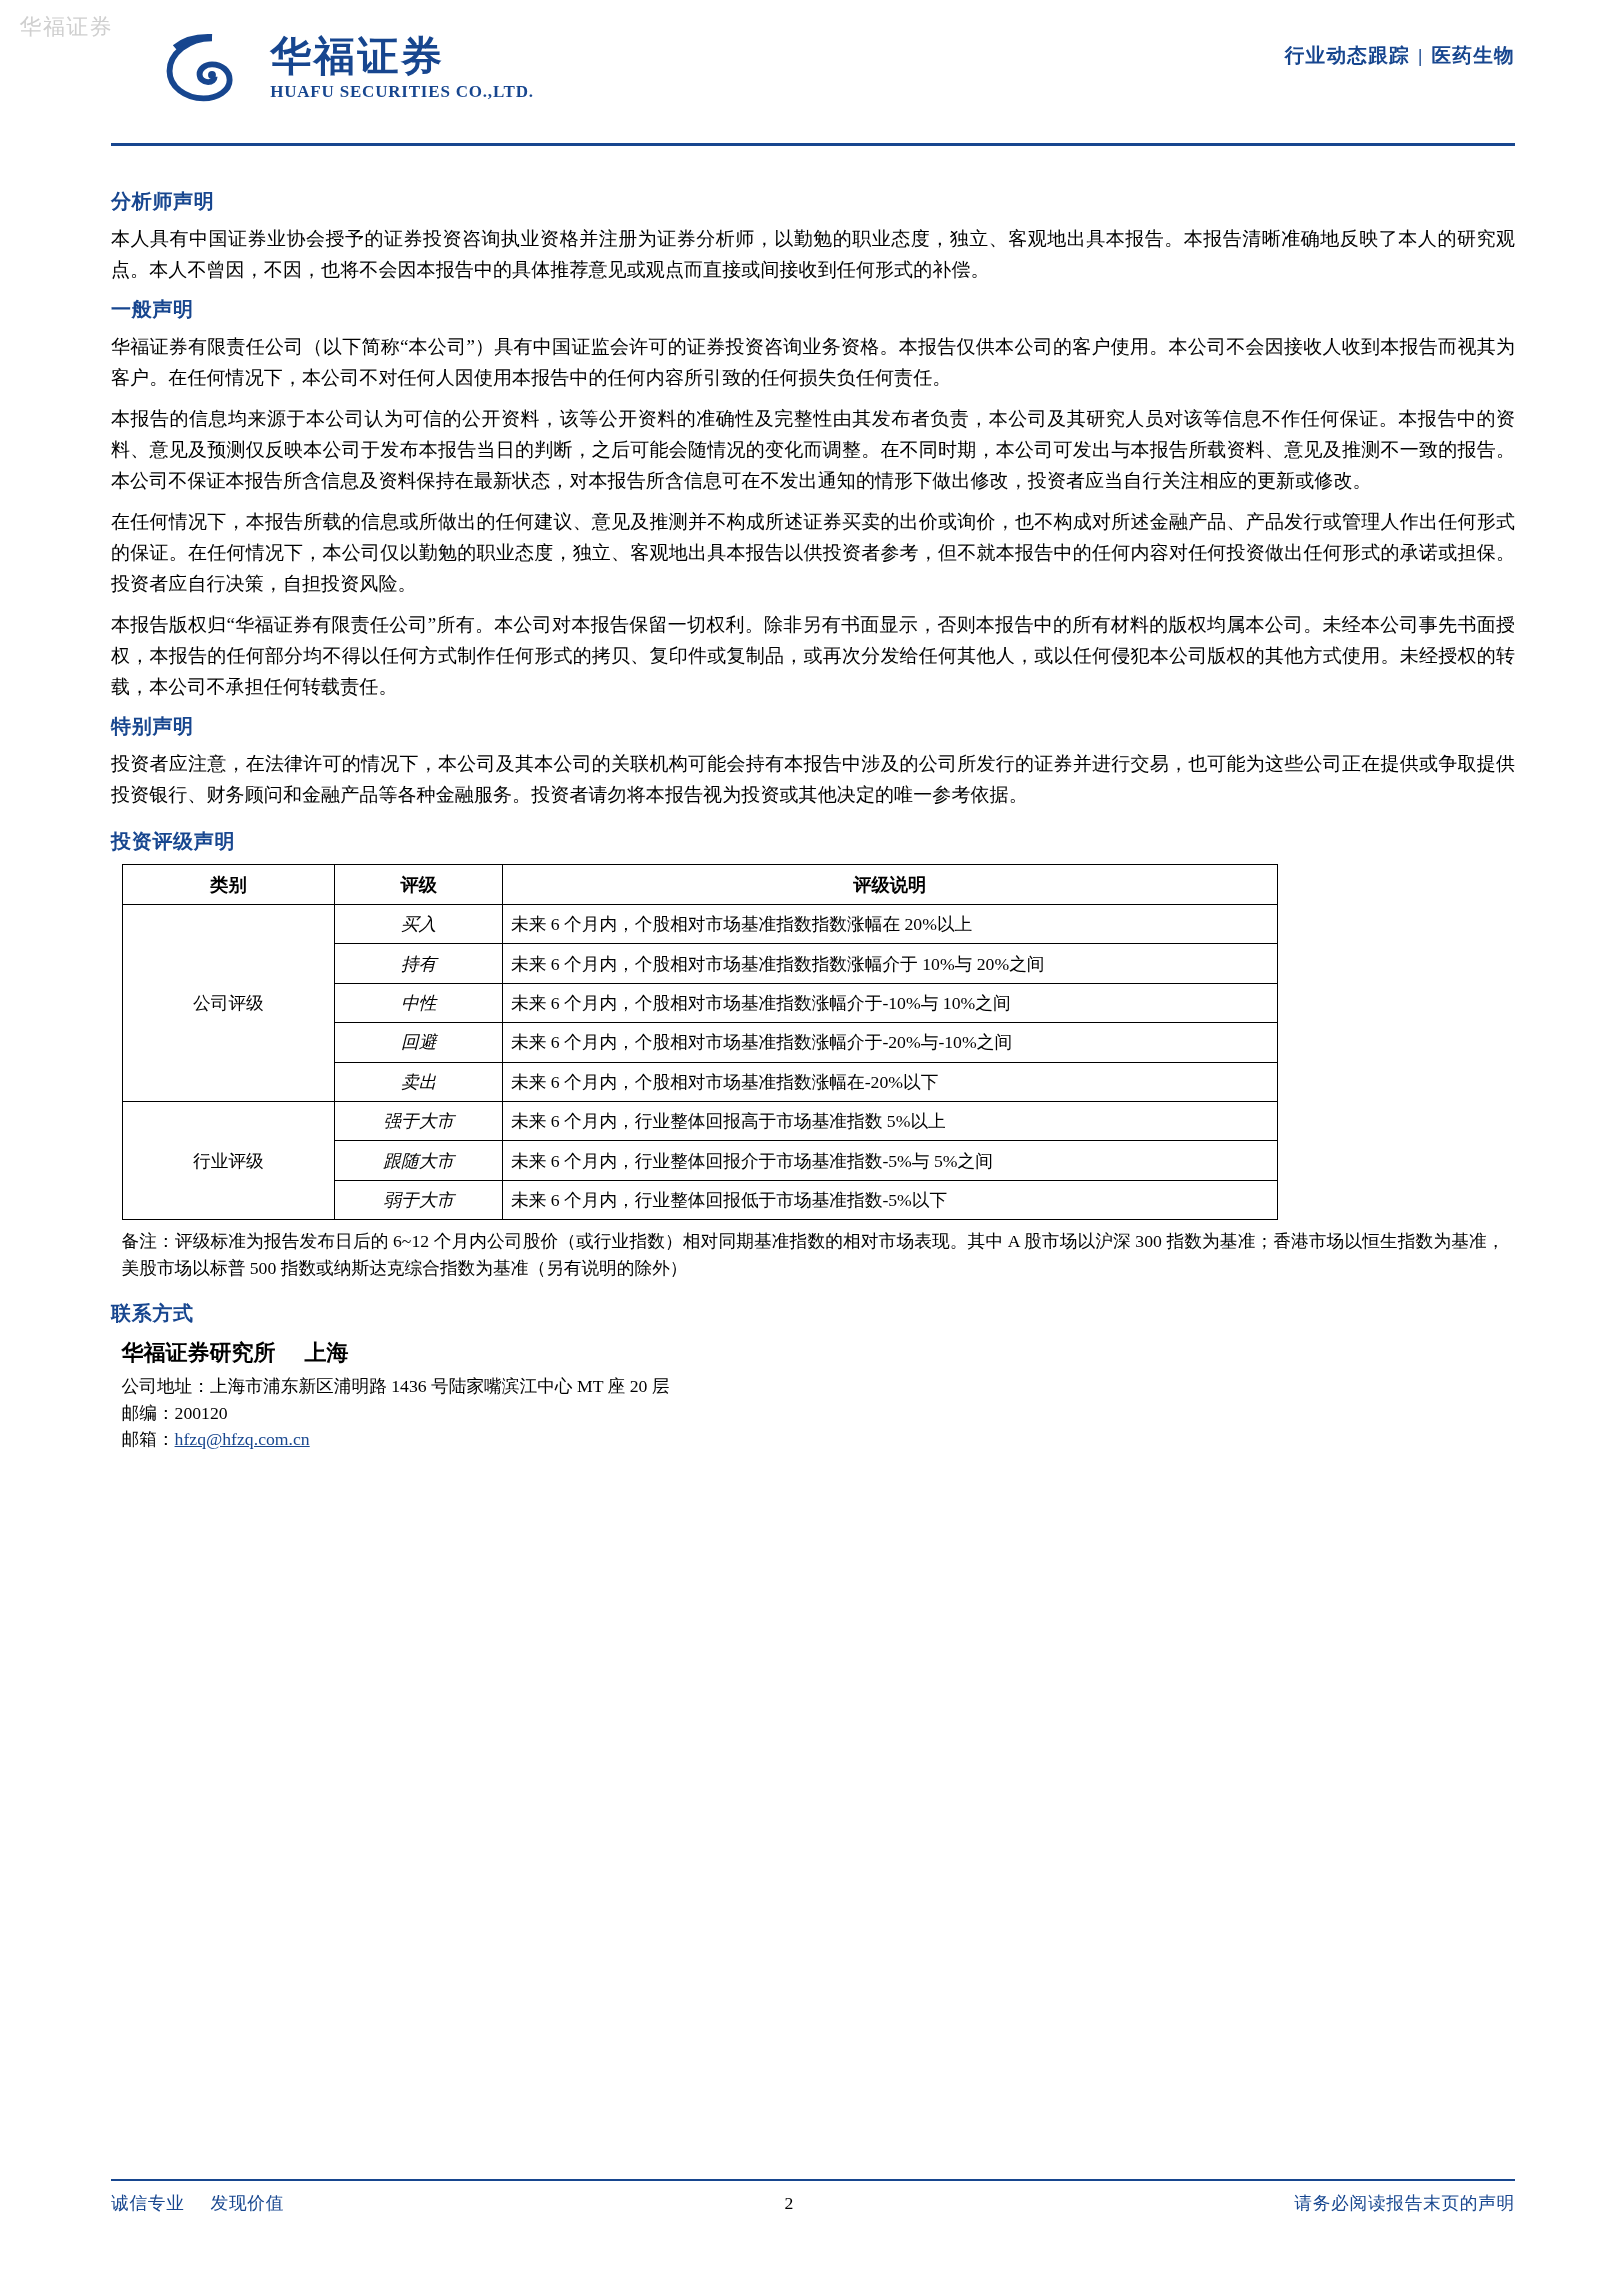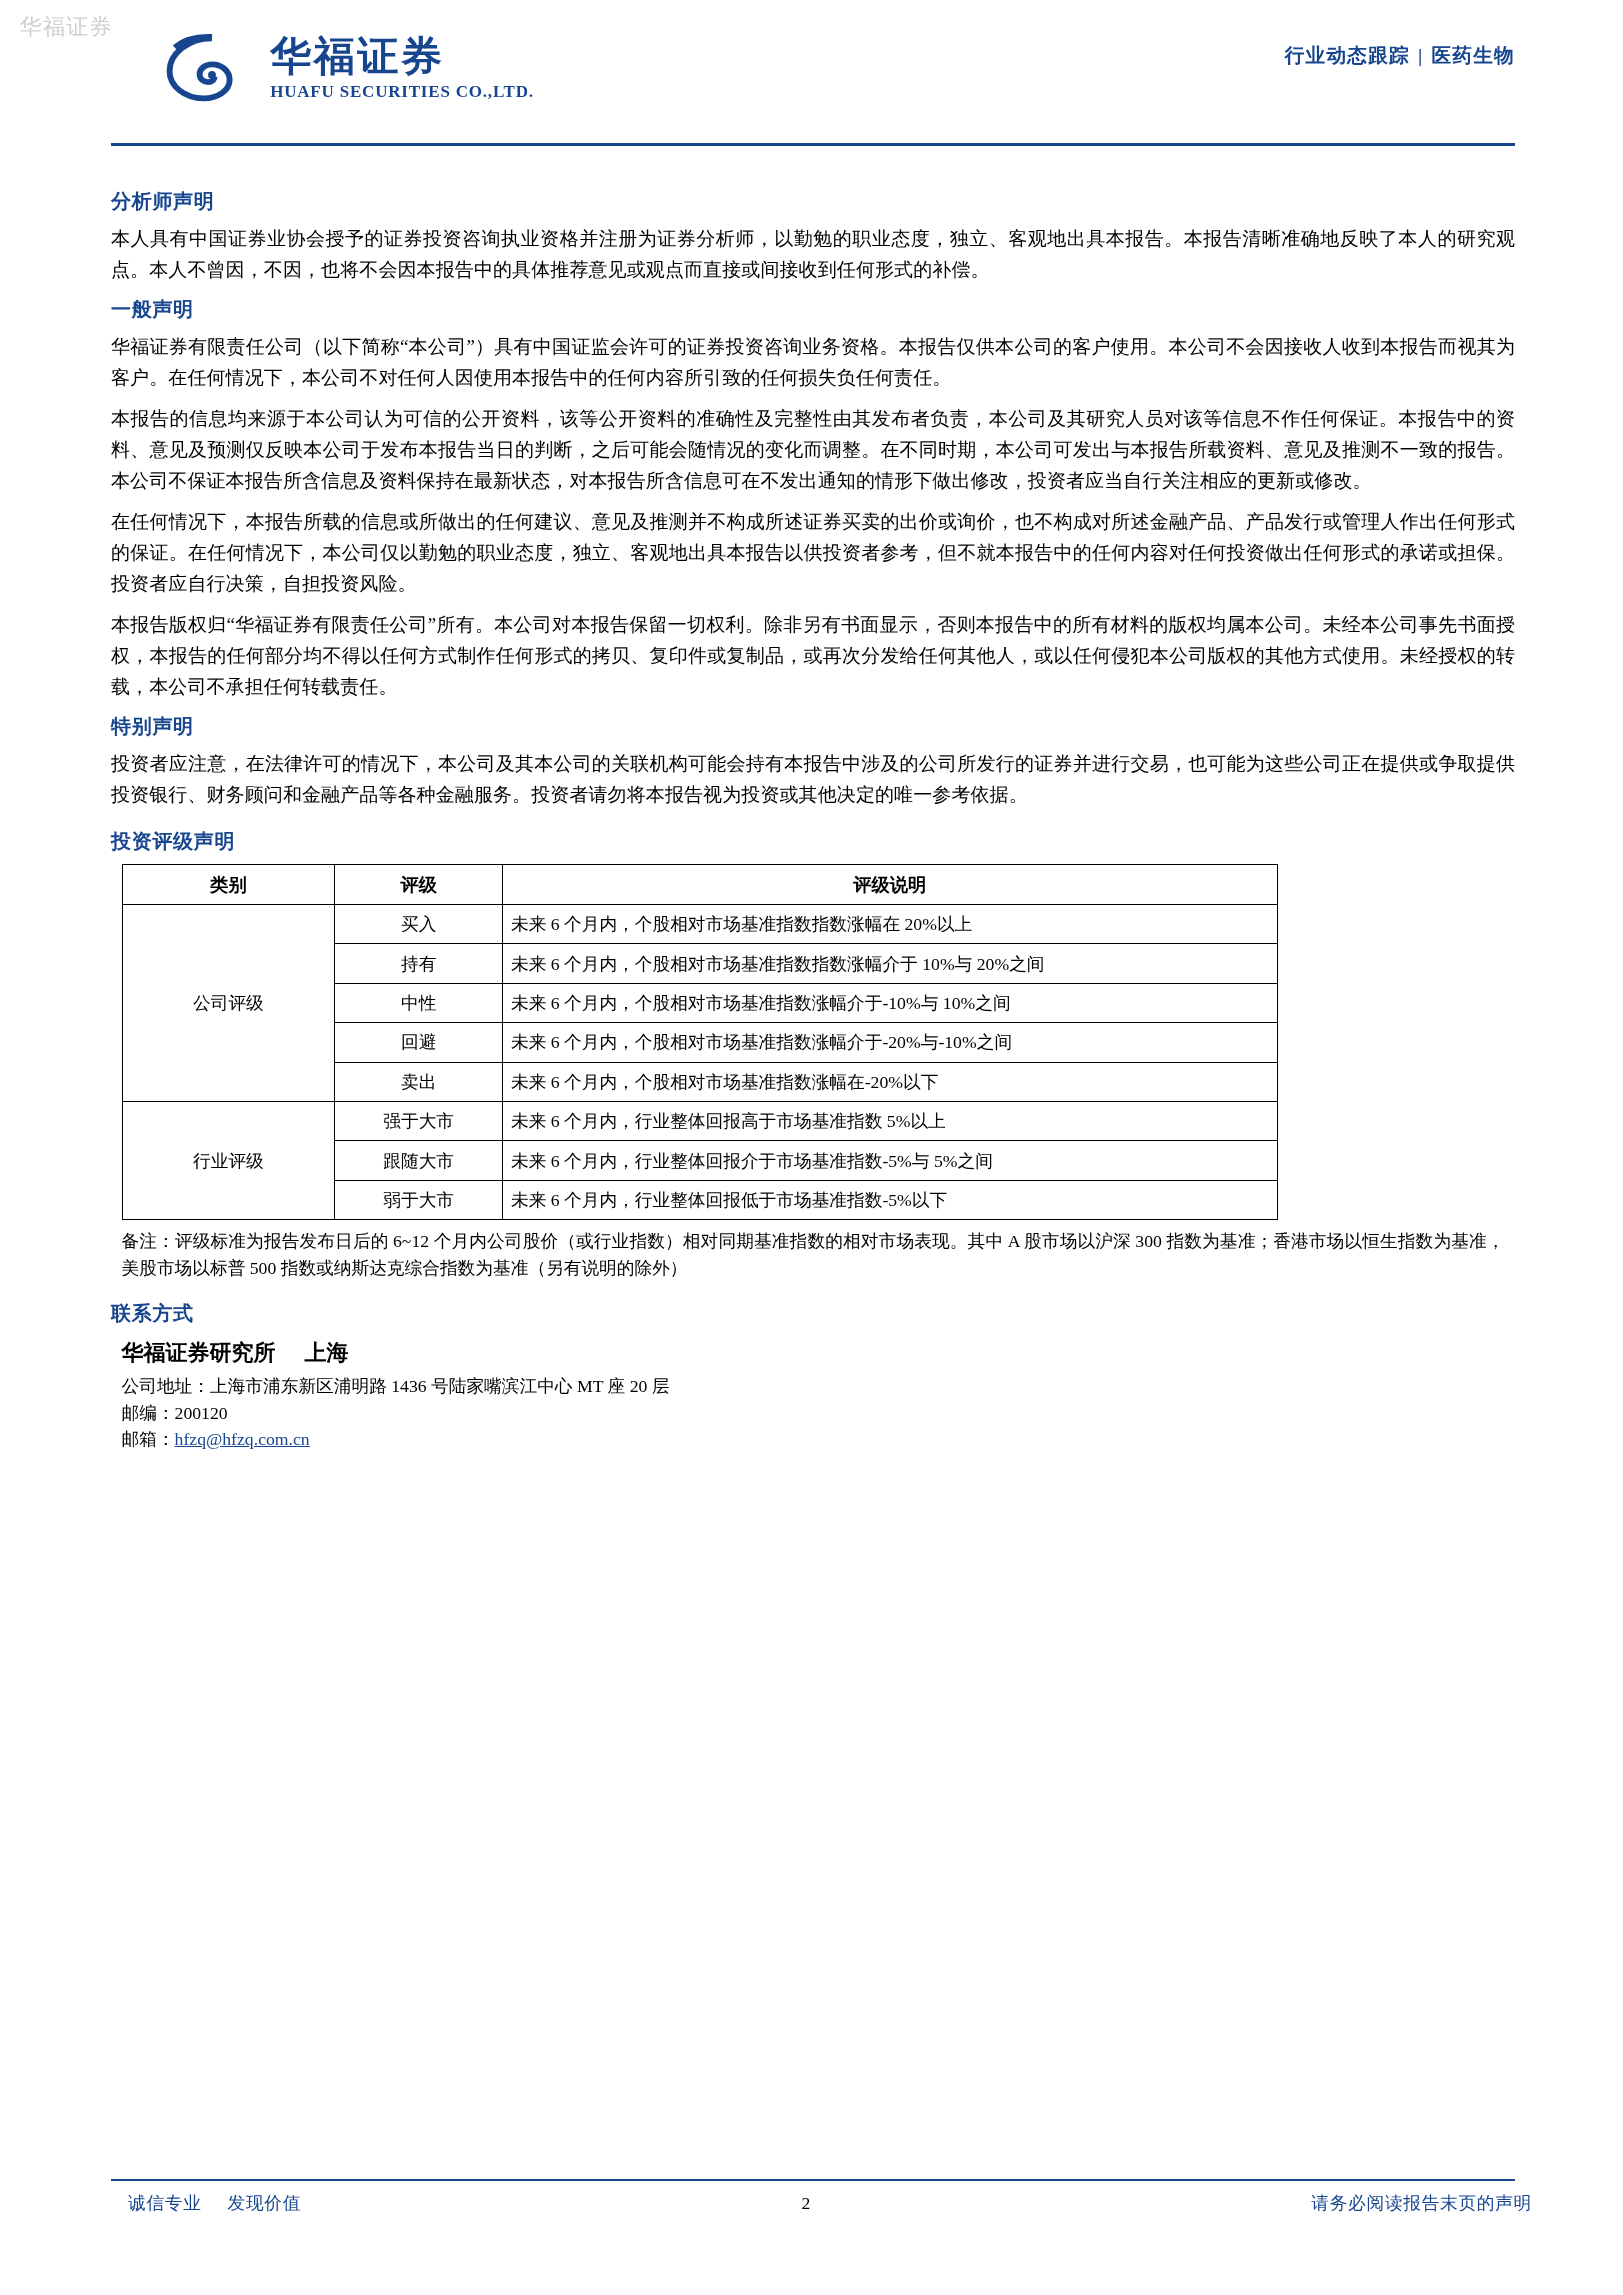--- a/index.html
+++ b/index.html
@@ -138,20 +138,21 @@
     font-weight: bold;
     font-size: 18.3px;
   }
   td.ccat {
     text-align: center;
     width: 196px;
   }
   td.crate {
     text-align: center;
     width: 151px;
+    font-style: italic;
   }
   td.cdesc {
     text-align: left;
     padding-left: 14.4px;
   }
   .note {
     font-size: 17.7px;
     line-height: 1.55;
     margin: 7.9px 10.5px 0 10.5px;
     text-align: justify;
@@ -179,21 +180,21 @@
   .footer-rule {
     position: absolute;
     left: 111px;
     top: 2179px;
     width: 1404px;
     height: 2px;
     background: #17468f;
   }
   .footer {
     position: absolute;
-    left: 128px;
+    left: 111px;
     top: 2191px;
     width: 1404px;
     display: flex;
     align-items: center;
     justify-content: space-between;
     font-size: 17.7px;
     color: #17468f;
     letter-spacing: 0.7px;
   }
   .footer-left .gap { margin-left: 26px; }

